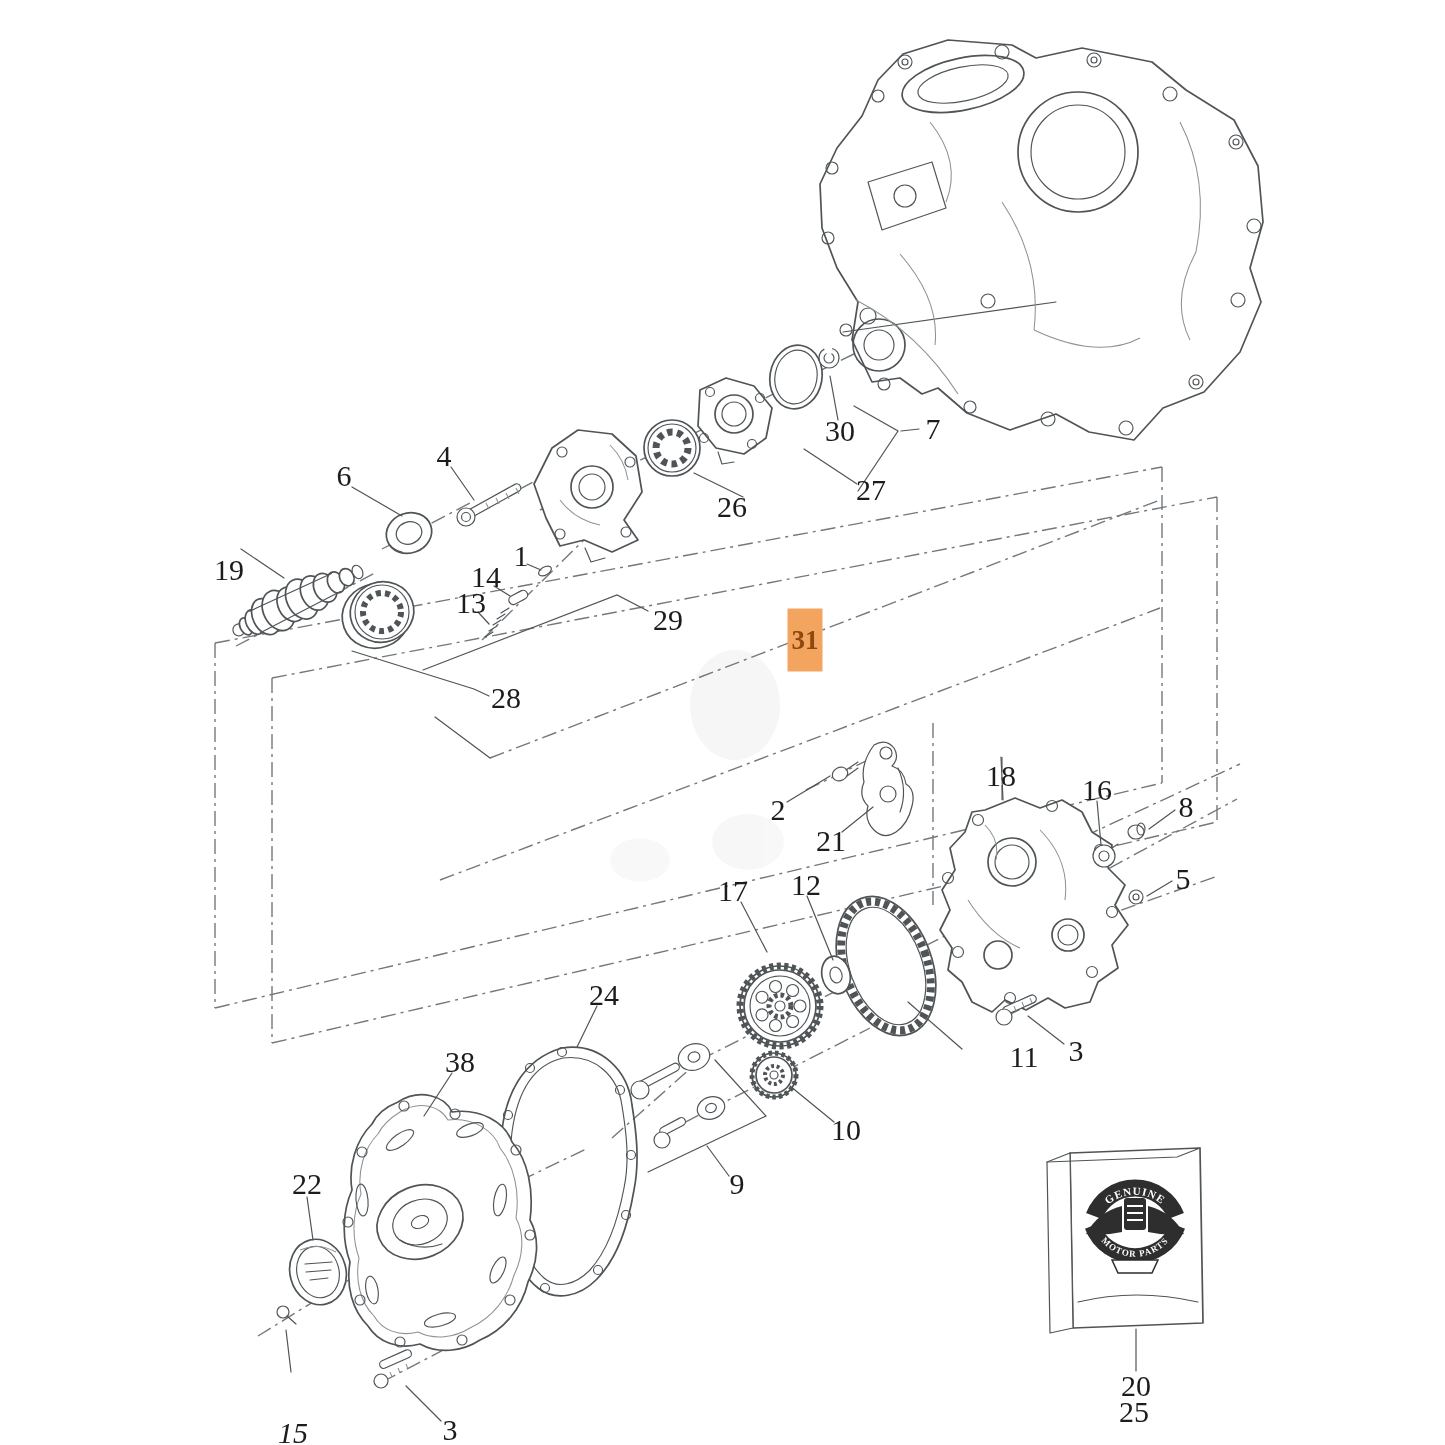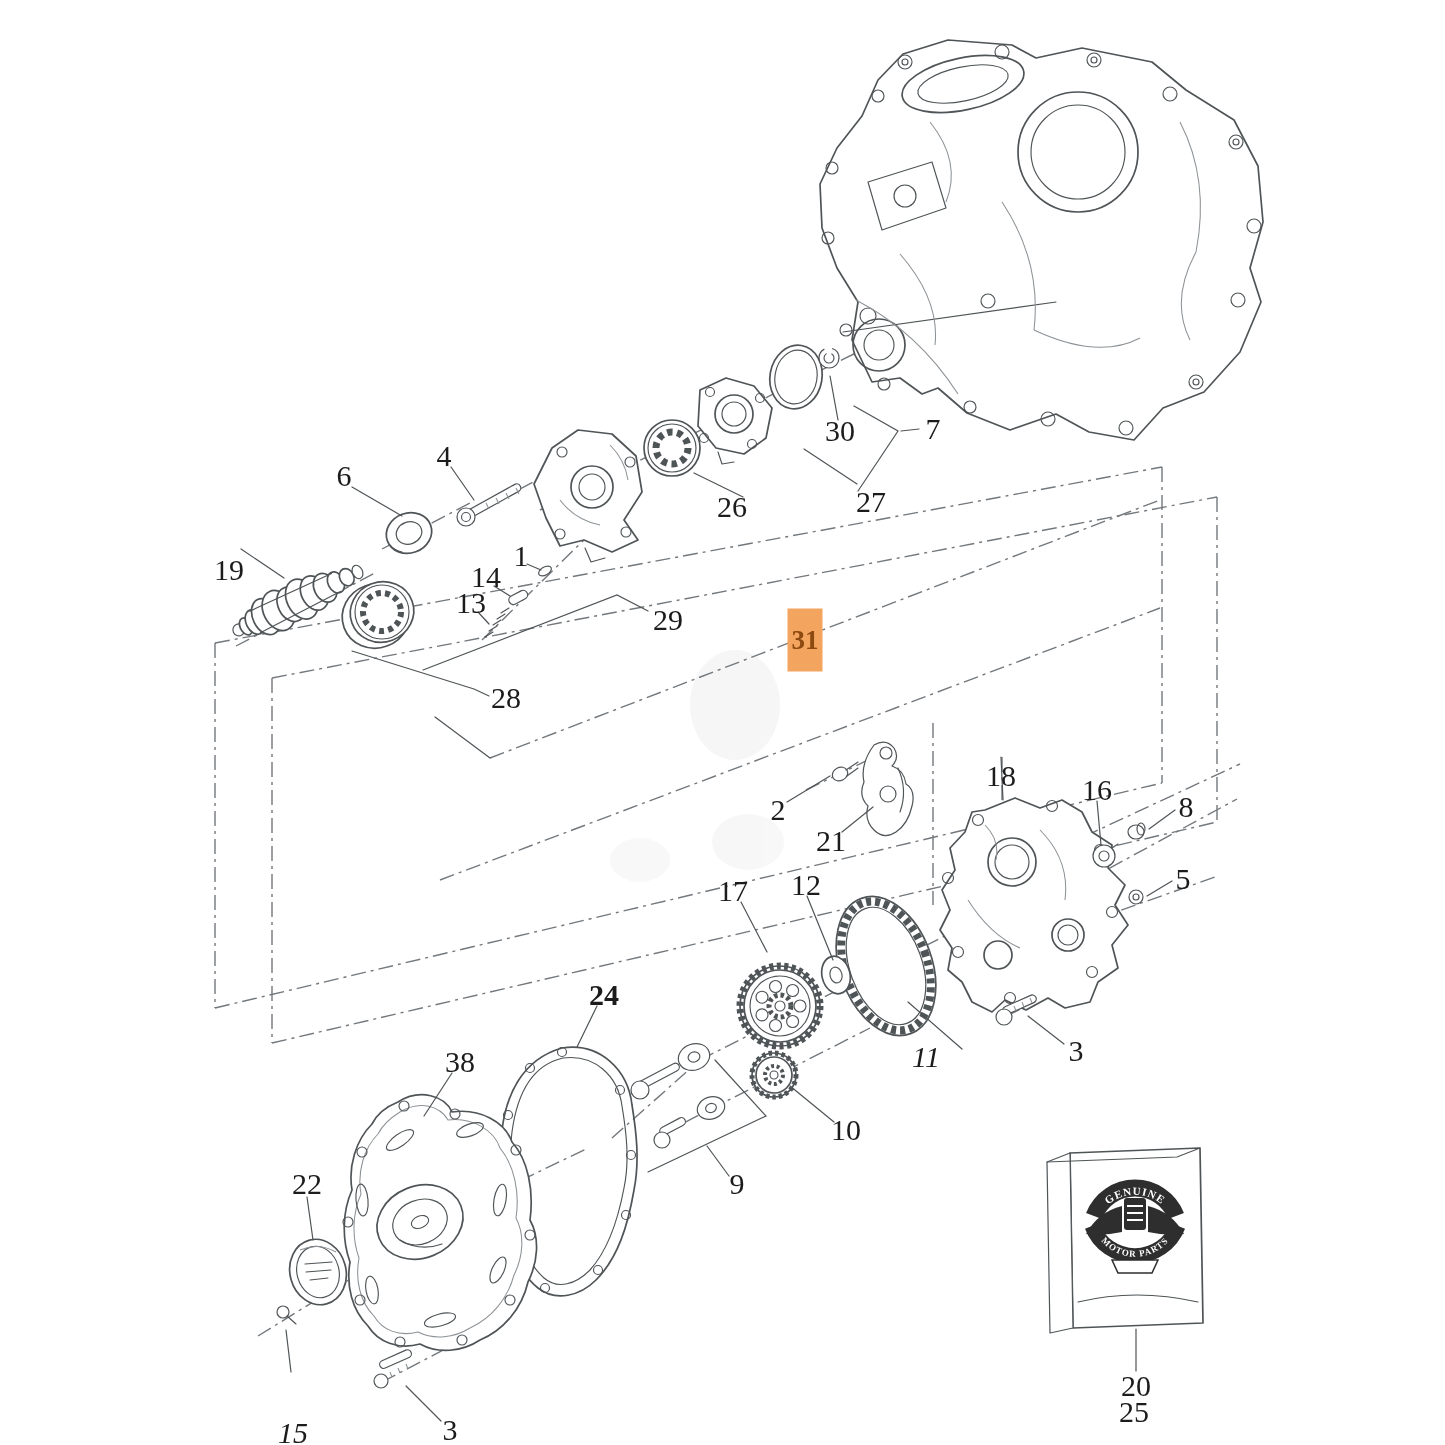--- a/index.html
+++ b/index.html
@@ -417,37 +417,37 @@
 </svg>
 
 <div id="labels">
       <span class="part-label" style="left: 229px; top: 538px; margin-top: 32px;">19</span>
       <span class="part-label" style="left: 344px; top: 476px;">6</span>
       <span class="part-label" style="left: 444px; top: 456px;">4</span>
       <span class="part-label" style="left: 521px; top: 556px;">1</span>
       <span class="part-label" style="left: 486px; top: 577px;">14</span>
       <span class="part-label" style="left: 471px; top: 603px;">13</span>
       <span class="part-label" style="left: 732px; top: 507px;">26</span>
-      <span class="part-label" style="left: 871px; top: 502px;">27</span>
+      <span class="part-label" style="left: 871px; top: 490px;">27</span>
       <span class="part-label" style="left: 840px; top: 431px;">30</span>
       <span class="part-label" style="left: 933px; top: 429px;">7</span>
       <span class="part-label" style="left: 668px; top: 620px;">29</span>
       <span class="part-label" style="left: 506px; top: 698px;">28</span>
       <span class="part-label hl" style="left: 805px; top: 640px; background: rgb(243, 164, 95); color: rgb(140, 74, 16);">31</span>
       <span class="part-label" style="left: 1001px; top: 745px; margin-top: 31px;">18</span>
       <span class="part-label" style="left: 778px; top: 810px;">2</span>
       <span class="part-label" style="left: 831px; top: 841px;">21</span>
       <span class="part-label" style="left: 1097px; top: 790px;">16</span>
       <span class="part-label" style="left: 1186px; top: 807px;">8</span>
       <span class="part-label" style="left: 1183px; top: 879px;">5</span>
       <span class="part-label" style="left: 733px; top: 891px;">17</span>
       <span class="part-label" style="left: 806px; top: 885px;">12</span>
-      <span class="part-label" style="left: 926px; top: 1057px; font-style: italic;">11</span>
+      <span class="part-label" style="left: 1024px; top: 1057px;">11</span>
       <span class="part-label" style="left: 1076px; top: 1051px;">3</span>
-      <span class="part-label" style="left: 604px; top: 995px; font-weight: bold;">24</span>
+      <span class="part-label" style="left: 604px; top: 995px;">24</span>
       <span class="part-label" style="left: 460px; top: 1062px;">38</span>
       <span class="part-label" style="left: 846px; top: 1130px;">10</span>
       <span class="part-label" style="left: 737px; top: 1184px;">9</span>
       <span class="part-label" style="left: 307px; top: 1184px;">22</span>
       <span class="part-label" style="left: 293px; top: 1433px; font-style: italic;">15</span>
       <span class="part-label" style="left: 450px; top: 1430px;">3</span>
       <span class="part-label" style="left: 1136px; top: 1386px;">20</span>
       <span class="part-label" style="left: 1134px; top: 1412px;">25</span>
     </div>
 </div>

